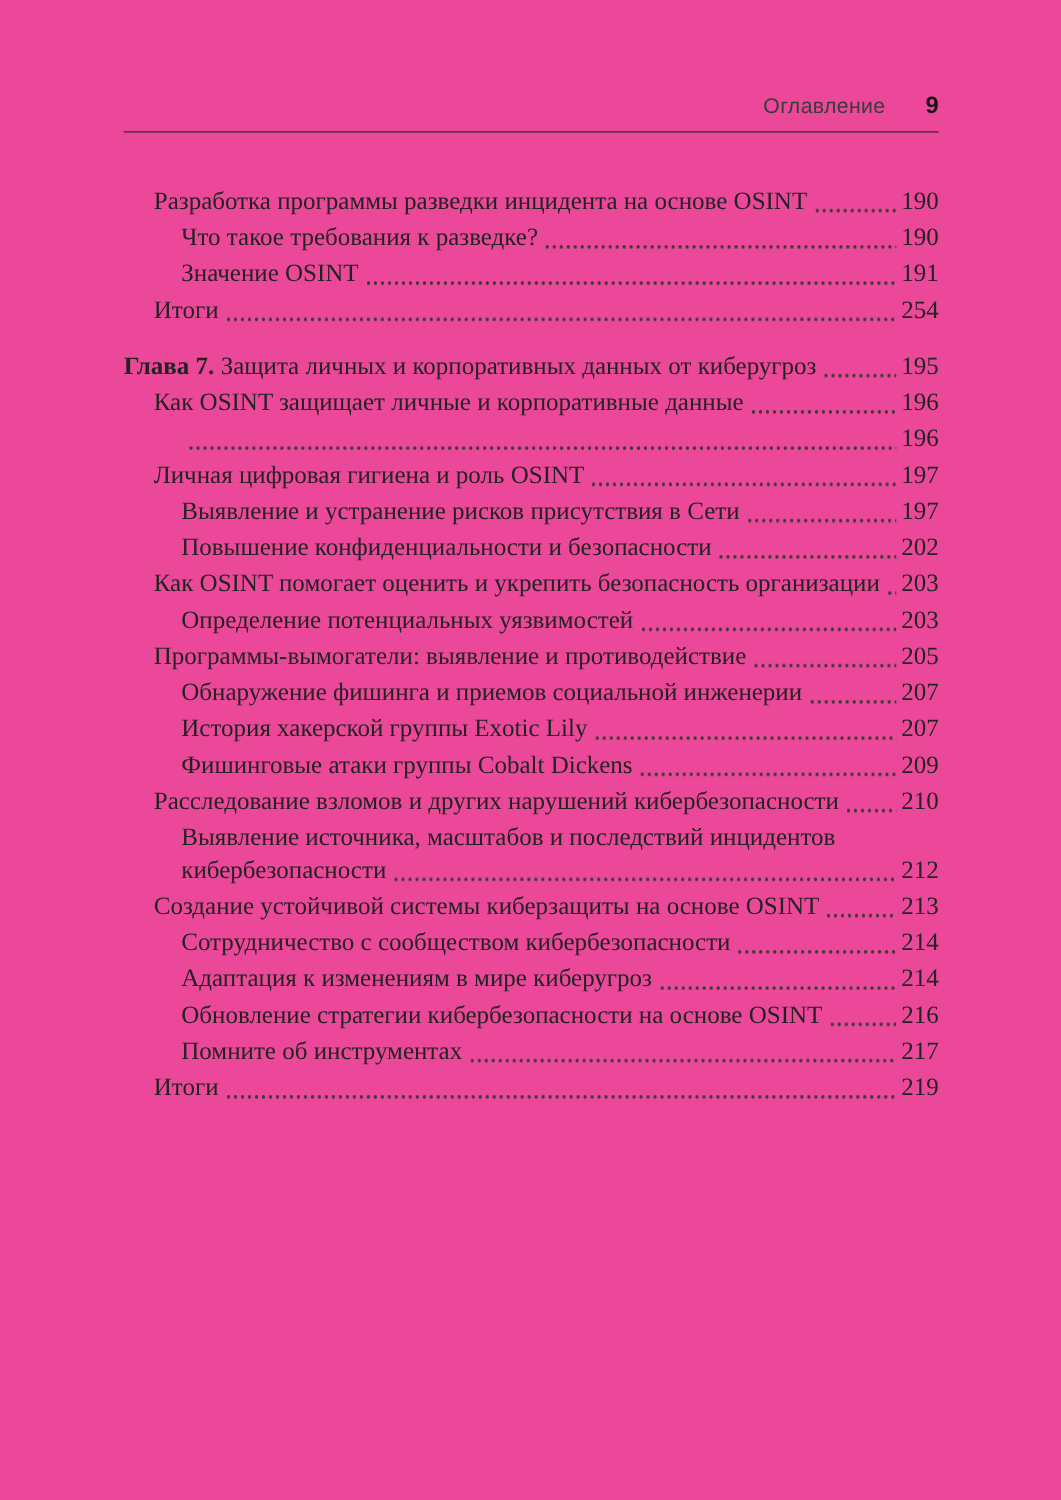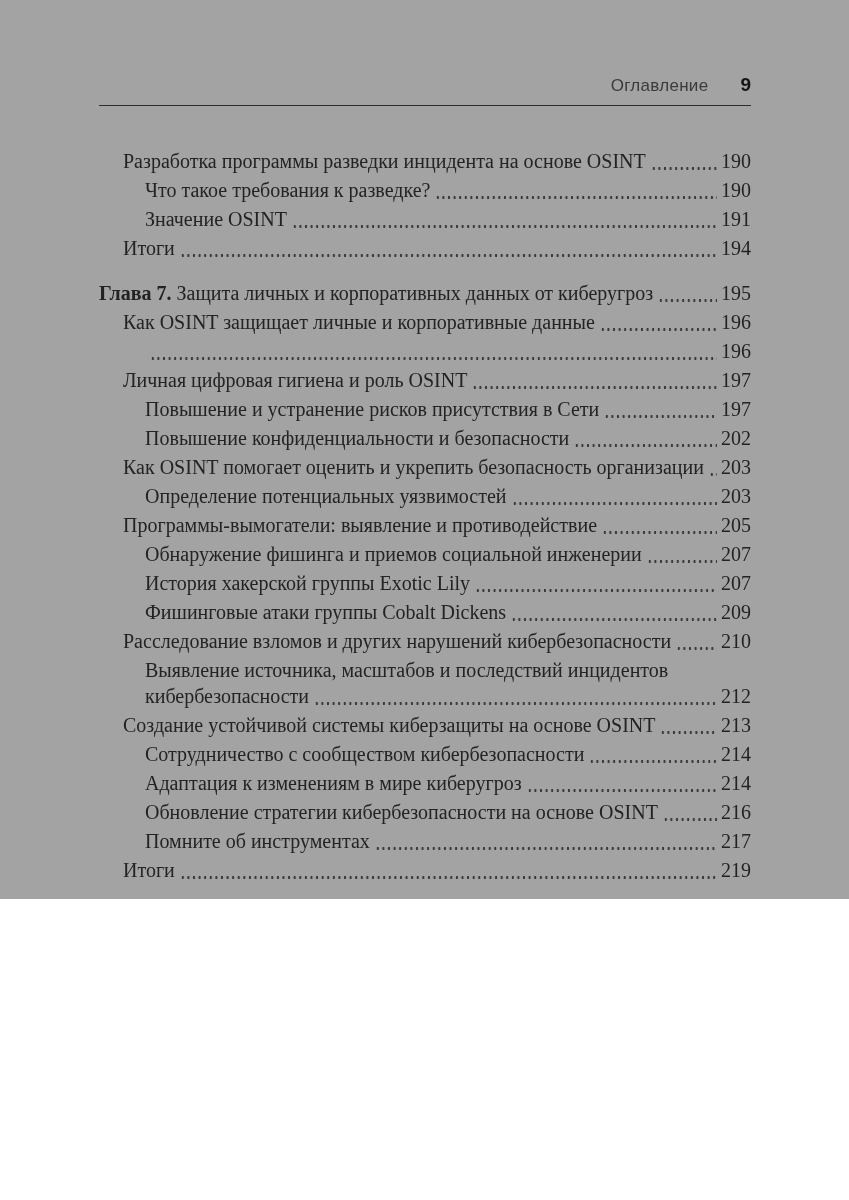--- a/index.html
+++ b/index.html
@@ -1,21 +1,21 @@
 <!DOCTYPE html>
 <html lang="ru"><head>
 <meta charset="utf-8">
 <style>
   html, body { margin: 0; padding: 0; background: #ffffff; }
 
   .page {
     position: relative;
     width: 849px;
-    height: 899px;
-    background: #a3a3a3;
+    height: 1200px;
+    background: #ec4899;
     overflow: hidden;
     font-family: "Liberation Serif", "DejaVu Serif", serif;
     color: #232323;
   }
 
   .content {
     position: absolute;
     left: 99px;
     top: 74px;
     width: 652px;
@@ -103,21 +103,21 @@
           <div class="row">
             <span class="title">Значение OSINT</span>
             <span class="leader"></span>
             <span class="page-num">191</span>
           </div>
         </div>
         <div class="entry lvl1">
           <div class="row">
             <span class="title">Итоги</span>
             <span class="leader"></span>
-            <span class="page-num">194</span>
+            <span class="page-num">254</span>
           </div>
         </div>
         <div class="entry lvl0 gap">
           <div class="row">
             <span class="title"><b class="chapter-label">Глава 7.</b>&nbsp;<span>Защита личных и корпоративных данных от киберугроз</span></span>
             <span class="leader"></span>
             <span class="page-num">195</span>
           </div>
         </div>
         <div class="entry lvl1">
@@ -135,21 +135,21 @@
         </div>
         <div class="entry lvl1">
           <div class="row">
             <span class="title">Личная цифровая гигиена и роль OSINT</span>
             <span class="leader"></span>
             <span class="page-num">197</span>
           </div>
         </div>
         <div class="entry lvl2">
           <div class="row">
-            <span class="title">Повышение и устранение рисков присутствия в Сети</span>
+            <span class="title">Выявление и устранение рисков присутствия в Сети</span>
             <span class="leader"></span>
             <span class="page-num">197</span>
           </div>
         </div>
         <div class="entry lvl2">
           <div class="row">
             <span class="title">Повышение конфиденциальности и безопасности</span>
             <span class="leader"></span>
             <span class="page-num">202</span>
           </div>

